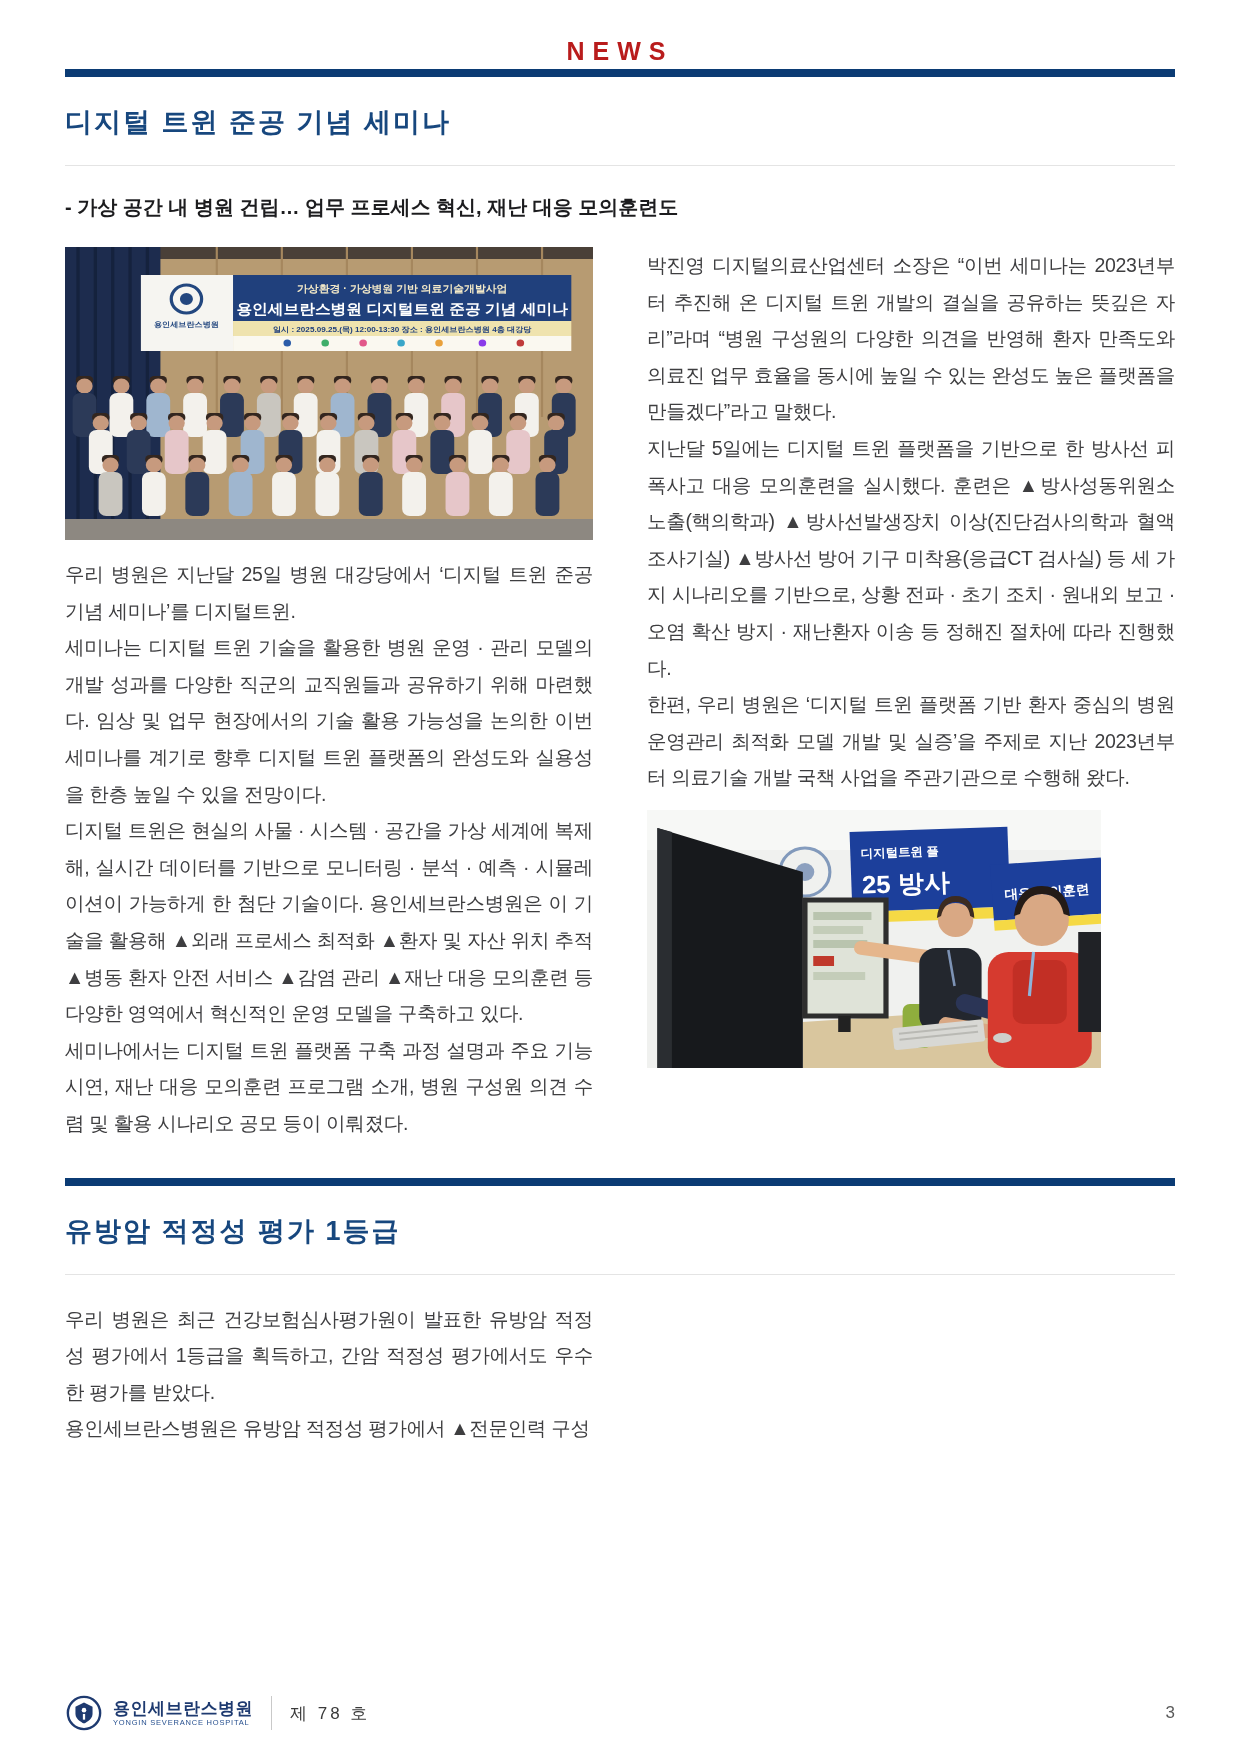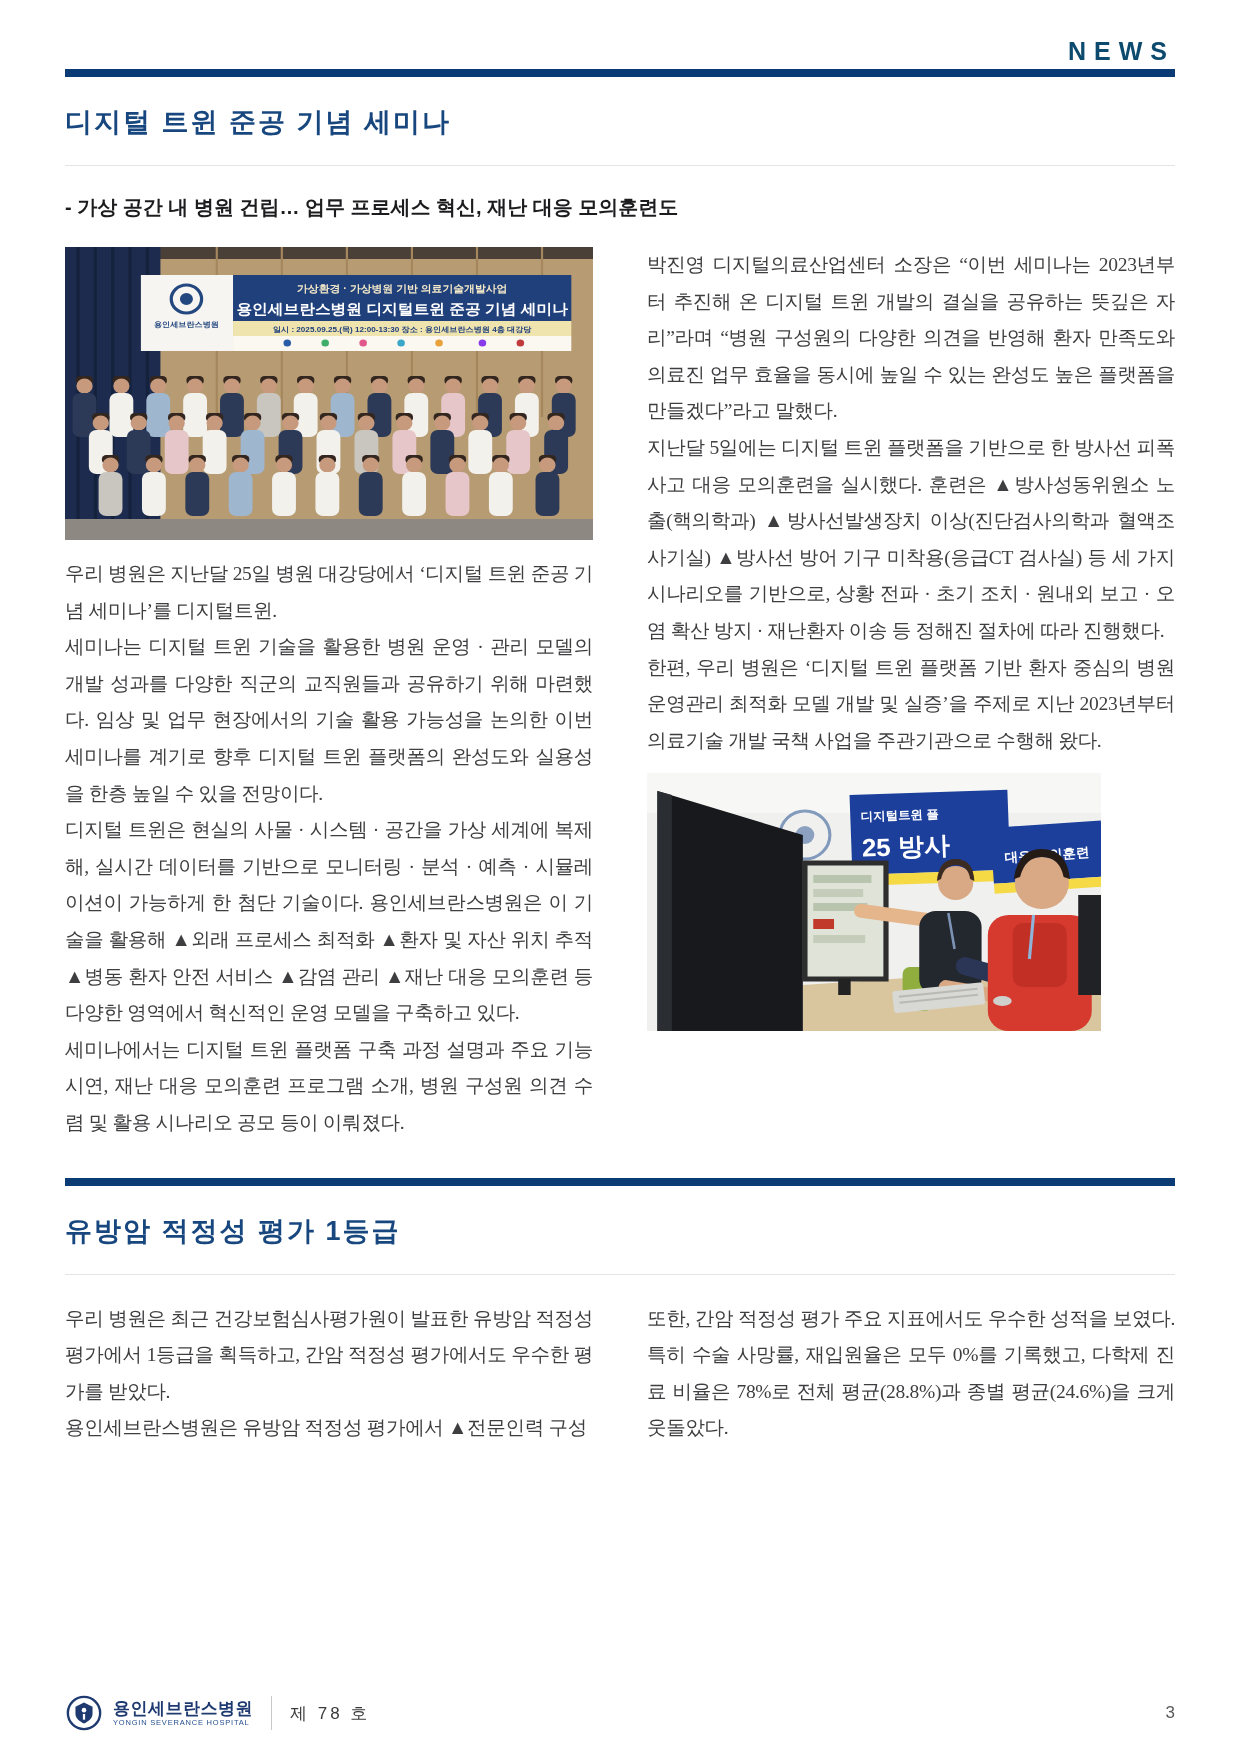--- a/index.html
+++ b/index.html
@@ -1,29 +1,29 @@
 <!DOCTYPE html>
 <html><head>
 <meta charset="utf-8">
 <style>
   html,body{margin:0;padding:0;background:#ffffff;}
   .page{width:1240px;height:1754px;position:relative;background:#fff;overflow:hidden;
         font-family:"Liberation Sans","DejaVu Sans",sans-serif;}
   .content{padding:36px 65px 0 65px;}
-  .news-label{text-align:right;color:#0c4a6e;font-size:25px;font-weight:700;
+  .news-label{text-align:center;color:#b91c1c;font-size:25px;font-weight:700;
               letter-spacing:8px;line-height:30px;}
   .topbar{height:8px;background:#0b3b74;margin-top:3px;}
   .sec-title{margin:27px 0 0 0;color:#17477e;font-size:27px;font-weight:700;
              letter-spacing:2px;line-height:36px;}
   .rule{height:1px;background:#e4e4e4;margin-top:25px;}
   .subtitle{margin-top:27px;color:#1c1c1e;font-size:20px;font-weight:700;line-height:28px;}
   .cols{display:flex;gap:54px;margin-top:26px;}
   .col{flex:1;min-width:0;}
   .body-text p{margin:0;font-size:19.5px;line-height:36.6px;color:#3e3e40;
-               text-align:justify;letter-spacing:-0.3px;font-family:Liberation Serif, serif;}
+               text-align:justify;letter-spacing:-0.3px;}
   .photo1{display:block;width:100%;height:293px;margin-bottom:16px;}
   .photo2{display:block;width:86%;height:258px;margin-top:14px;}
   .sec2-gap{margin-top:36px;}
   .footer{position:absolute;left:65px;right:65px;bottom:22px;display:flex;align-items:center;}
   .f-crest{width:38px;height:38px;margin-right:10px;flex:0 0 auto;}
   .f-name{color:#1e3a70;font-weight:700;font-size:17px;letter-spacing:0.5px;line-height:19px;}
   .f-en{color:#27508f;font-size:7.5px;letter-spacing:0.8px;}
   .f-div{width:1px;height:34px;background:#c9c9c9;margin:0 18px;}
   .f-issue{font-size:17px;color:#3a3a3a;letter-spacing:3px;}
   .f-page{margin-left:auto;color:#5a5a5a;font-size:17px;}
@@ -226,21 +226,20 @@
     <div class="topbar sec2-gap"></div>
     <h1 class="sec-title">유방암 적정성 평가 1등급</h1>
     <div class="rule"></div>
 
     <div class="cols">
       <div class="col body-text">
         <p>우리 병원은 최근 건강보험심사평가원이 발표한 유방암 적정성 평가에서 1등급을 획득하고, 간암 적정성 평가에서도 우수한 평가를 받았다.</p>
         <p>용인세브란스병원은 유방암 적정성 평가에서 ▲전문인력 구성</p>
       </div>
       <div class="col body-text">
-        <p>또한, 간암 적정성 평가 주요 지표에서도 우수한 성적을 보였다. 특히 수술 사망률, 재입원율은 모두 0%를 기록했고, 다학제 진료 비율은 78%로 전체 평균(28.8%)과 종별 평균(24.6%)을 크게 웃돌았다.</p>
       </div>
     </div>
   </div>
 
   <div class="footer">
     <svg class="f-crest" viewBox="0 0 40 40">
       <circle cx="20" cy="20" r="17" fill="#ffffff" stroke="#1e3a70" stroke-width="2.5"></circle>
       <path d="M20 9 l9 4.5 v7.5 c0 6.5 -9 10 -9 10 c0 0 -9 -3.5 -9 -10 v-7.5 z" fill="#1e3a70"></path>
       <circle cx="20" cy="17" r="2.4" fill="#ffffff"></circle>
       <rect x="18.8" y="21" width="2.4" height="6" fill="#ffffff"></rect>

